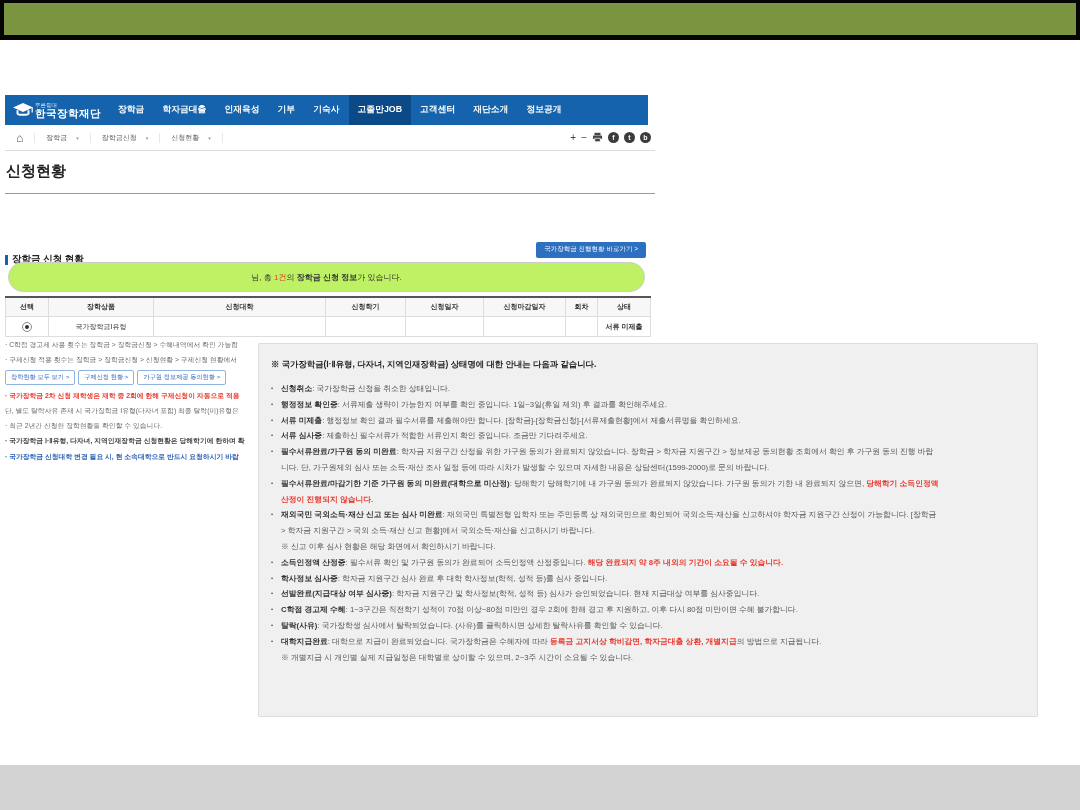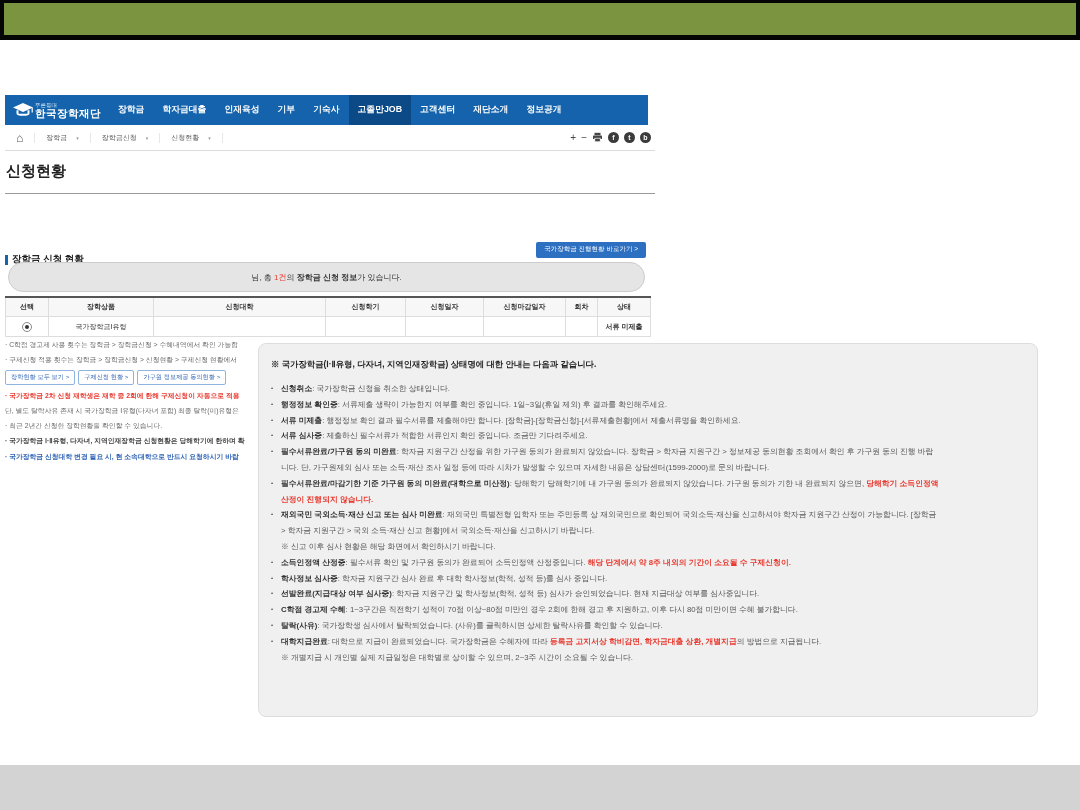--- a/index.html
+++ b/index.html
@@ -47,21 +47,21 @@
                 justify-content:space-between;align-items:center;}
   .sec-left{display:flex;align-items:center;margin-top:20px;}
   .sec-bar{width:3px;height:10px;background:#1463ac;display:inline-block;margin-right:4px;}
   .sec-title{font-size:9.5px;font-weight:bold;color:#222;}
   .go-btn{background:#2d6fc0;color:#fff;font-size:6.5px;padding:3.5px 8px;border:none;
           border-radius:2px;cursor:pointer;font-family:inherit;}
 
   
   .msg-box{position:absolute;left:8px;top:262px;width:637px;height:30px;border:1px solid #ccc;
            border-radius:15px;display:flex;align-items:center;justify-content:center;
-           font-size:8px;color:#333;box-sizing:border-box;background:#e5e5e5;}
+           font-size:8px;color:#333;box-sizing:border-box;background:#bef264;}
 
   
   .app-table{position:absolute;left:5px;top:296px;width:645px;border-collapse:collapse;table-layout:fixed;}
   .app-table th{border:1px solid #ddd;border-top:2px solid #555;background:#f7f7f7;font-size:7px;
                 color:#333;height:18px;font-weight:bold;padding:0;}
   .app-table td{border:1px solid #ddd;font-size:7px;color:#333;height:19px;text-align:center;padding:0;}
   .td-status{font-weight:bold;}
   .radio{display:inline-block;width:8px;height:8px;border:1px solid #888;border-radius:50%;
          position:relative;background:#fff;cursor:pointer;vertical-align:middle;}
   .radio::after{content:"";position:absolute;left:2px;top:2px;width:4px;height:4px;background:#333;border-radius:50%;}
@@ -72,21 +72,21 @@
   .ln-plain{color:#666;}
   .ln-red{color:#e8392f;font-weight:bold;}
   .ln-blue{color:#2d62b5;font-weight:bold;}
   .ln-bold{color:#444;font-weight:bold;}
   .ln-buttons{display:flex;gap:3px;margin:2px 0 3px;align-items:center;}
   .ln-btn{border:1px solid #8fb4e0;color:#2d62b5;background:#fff;font-size:6.2px;padding:2px 5px;
           border-radius:2px;white-space:nowrap;cursor:pointer;font-family:inherit;}
 
   
   .notice-panel{position:absolute;left:258px;top:343px;width:780px;height:374px;background:#f0f0f0;
-                border:1px solid #ddd;border-radius:8px;box-sizing:border-box;padding:12px 12px;overflow:hidden;}
+                border:1px solid #ddd;border-radius:1px;box-sizing:border-box;padding:12px 12px;overflow:hidden;}
   .notice-title{font-size:8.4px;font-weight:bold;color:#222;line-height:16px;margin-bottom:9px;
                 white-space:nowrap;overflow:hidden;}
   .n-line{font-size:7.8px;line-height:15.8px;color:#555;white-space:nowrap;overflow:hidden;padding-left:10px;}
   .n-mk{display:inline-block;width:10px;margin-left:-10px;color:#444;font-size:6px;vertical-align:1px;}
   .seg-b{font-weight:bold;color:#333;}
   .seg-r{color:#e8392f;}
   .seg-br{color:#e8392f;font-weight:bold;}
 
   .footer-bar{position:absolute;left:0;top:765px;width:1080px;height:45px;background:#d3d3d3;}
 </style>
@@ -230,21 +230,21 @@
         <div class="n-line"><span class="n-mk">•</span><span class="seg-b">행정정보 확인중</span><span>: 서류제출 생략이 가능한지 여부를 확인 중입니다. 1일~3일(휴일 제외) 후 결과를 확인해주세요.</span></div>
         <div class="n-line"><span class="n-mk">•</span><span class="seg-b">서류 미제출</span><span>: 행정정보 확인 결과 필수서류를 제출해야만 합니다. [장학금]-[장학금신청]-[서류제출현황]에서 제출서류명을 확인하세요.</span></div>
         <div class="n-line"><span class="n-mk">•</span><span class="seg-b">서류 심사중</span><span>: 제출하신 필수서류가 적합한 서류인지 확인 중입니다. 조금만 기다려주세요.</span></div>
         <div class="n-line"><span class="n-mk">•</span><span class="seg-b">필수서류완료/가구원 동의 미완료</span><span>: 학자금 지원구간 산정을 위한 가구원 동의가 완료되지 않았습니다. 장학금 &gt; 학자금 지원구간 &gt; 정보제공 동의현황 조회에서 확인 후 가구원 동의 진행 바랍</span></div>
         <div class="n-line"><span>니다. 단, 가구원제외 심사 또는 소득·재산 조사 일정 등에 따라 시차가 발생할 수 있으며 자세한 내용은 상담센터(1599-2000)로 문의 바랍니다.</span></div>
         <div class="n-line"><span class="n-mk">•</span><span class="seg-b">필수서류완료/마감기한 기준 가구원 동의 미완료(대학으로 미산정)</span><span>: 당해학기 당해학기에 내 가구원 동의가 완료되지 않았습니다. 가구원 동의가 기한 내 완료되지 않으면, </span><span class="seg-br">당해학기 소득인정액</span></div>
         <div class="n-line"><span class="seg-br">산정이 진행되지 않습니다.</span></div>
         <div class="n-line"><span class="n-mk">•</span><span class="seg-b">재외국민 국외소득·재산 신고 또는 심사 미완료</span><span>: 재외국민 특별전형 입학자 또는 주민등록 상 재외국민으로 확인되어 국외소득·재산을 신고하셔야 학자금 지원구간 산정이 가능합니다. [장학금</span></div>
         <div class="n-line"><span>&gt; 학자금 지원구간 &gt; 국외 소득·재산 신고 현황]에서 국외소득·재산을 신고하시기 바랍니다.</span></div>
         <div class="n-line"><span>※ 신고 이후 심사 현황은 해당 화면에서 확인하시기 바랍니다.</span></div>
-        <div class="n-line"><span class="n-mk">•</span><span class="seg-b">소득인정액 산정중</span><span>: 필수서류 확인 및 가구원 동의가 완료되어 소득인정액 산정중입니다. </span><span class="seg-br">해당 단계에서 약 8주 내외의 기간이 소요될 수 구제신청이.</span></div>
+        <div class="n-line"><span class="n-mk">•</span><span class="seg-b">소득인정액 산정중</span><span>: 필수서류 확인 및 가구원 동의가 완료되어 소득인정액 산정중입니다. </span><span class="seg-br">해당 완료되지 약 8주 내외의 기간이 소요될 수 있습니다.</span></div>
         <div class="n-line"><span class="n-mk">•</span><span class="seg-b">학사정보 심사중</span><span>: 학자금 지원구간 심사 완료 후 대학 학사정보(학적, 성적 등)를 심사 중입니다.</span></div>
         <div class="n-line"><span class="n-mk">•</span><span class="seg-b">선발완료(지급대상 여부 심사중)</span><span>: 학자금 지원구간 및 학사정보(학적, 성적 등) 심사가 승인되었습니다. 현재 지급대상 여부를 심사중입니다.</span></div>
         <div class="n-line"><span class="n-mk">•</span><span class="seg-b">C학점 경고제 수혜</span><span>: 1~3구간은 직전학기 성적이 70점 이상~80점 미만인 경우 2회에 한해 경고 후 지원하고, 이후 다시 80점 미만이면 수혜 불가합니다.</span></div>
         <div class="n-line"><span class="n-mk">•</span><span class="seg-b">탈락(사유)</span><span>: 국가장학생 심사에서 탈락되었습니다. (사유)를 클릭하시면 상세한 탈락사유를 확인할 수 있습니다.</span></div>
         <div class="n-line"><span class="n-mk">•</span><span class="seg-b">대학지급완료</span><span>: 대학으로 지급이 완료되었습니다. 국가장학금은 수혜자에 따라 </span><span class="seg-br">등록금 고지서상 학비감면, 학자금대출 상환, 개별지급</span><span>의 방법으로 지급됩니다.</span></div>
         <div class="n-line"><span>※ 개별지급 시 개인별 실제 지급일정은 대학별로 상이할 수 있으며, 2~3주 시간이 소요될 수 있습니다.</span></div>
       </div>
   </div>
 
   <div class="footer-bar"></div>

